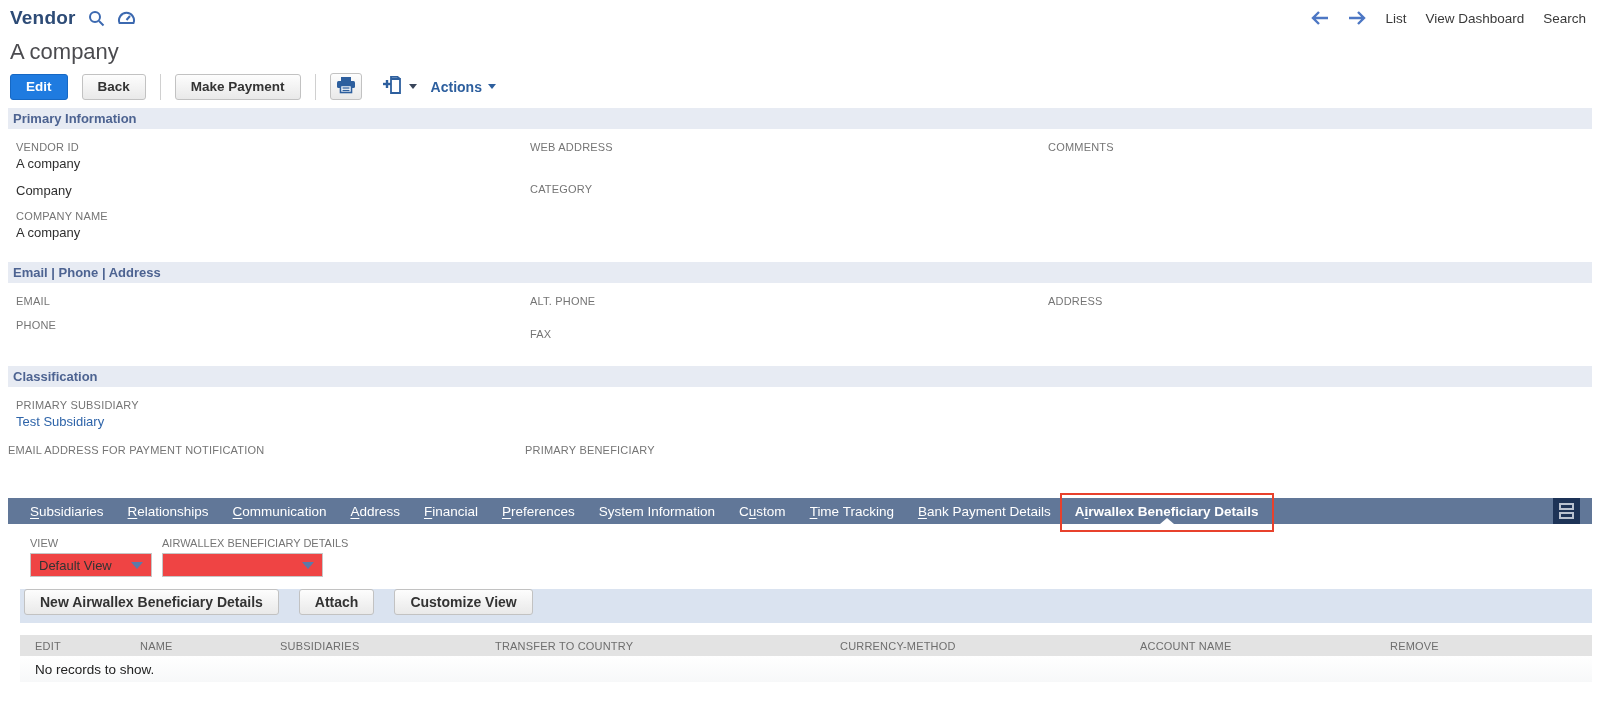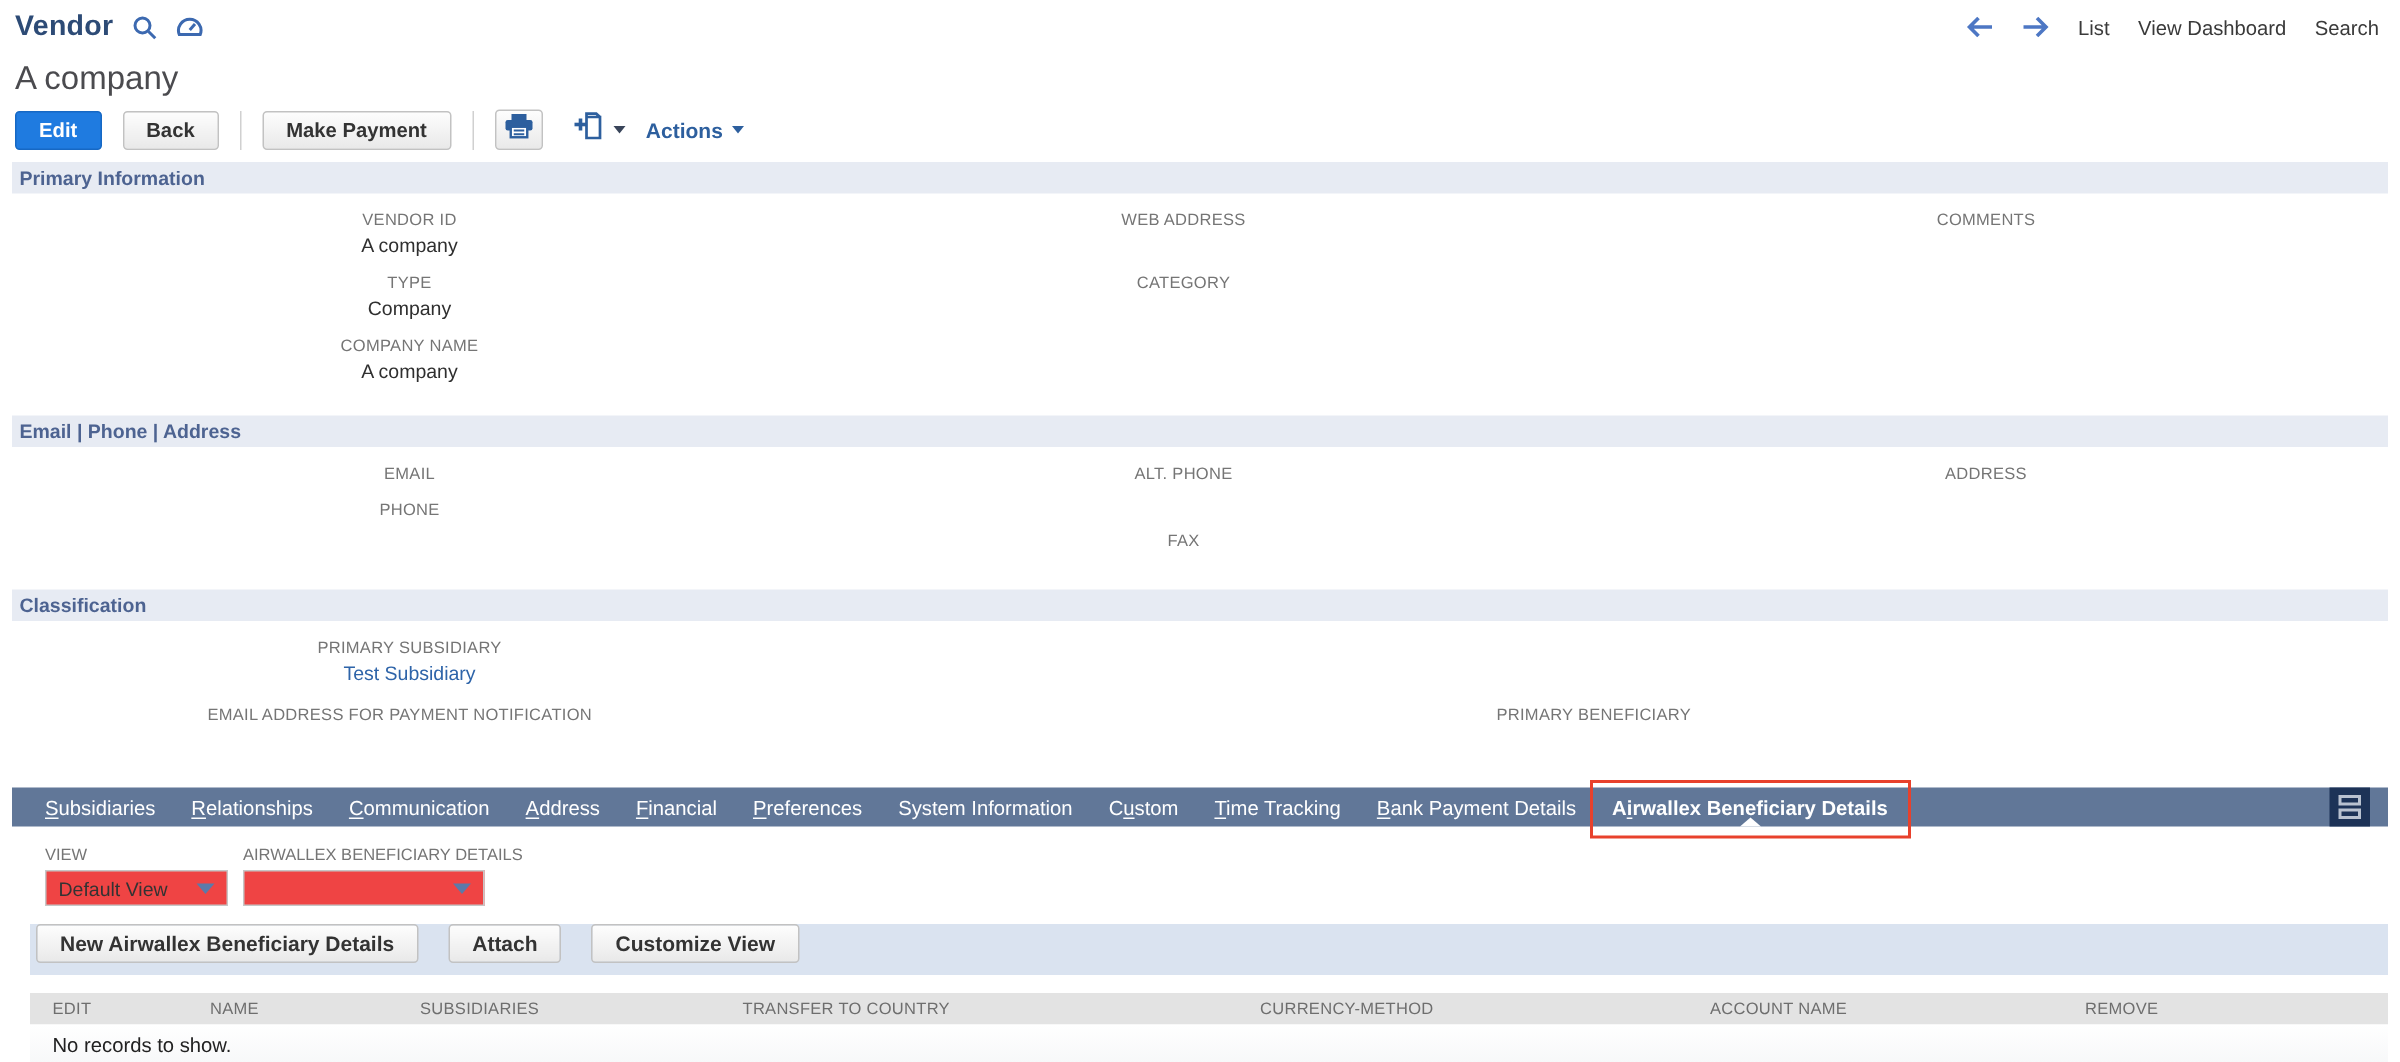--- a/index.html
+++ b/index.html
@@ -33,25 +33,25 @@
     font-size: 14px; font-weight: 700; color: #2d5f9e; justify-content: space-between; }
   .actions .caret-dn { border-top-color: #2d5f9e; }
 
   
   .sec-bar { margin: 0 8px; height: 21px; background: #e7ebf3; display: flex; align-items: center;
     padding-left: 5px; }
   .sec-bar span { font-size: 13px; font-weight: 700; color: #4d6391; }
   .m-t10 { margin-top: 10px; } .m-t8 { margin-top: 8px; } .m-t27 { margin-top: 14px; align-items: center; }
 
   .field-grid { display: grid; grid-template-columns: 514px 518px 1fr; margin-left: 8px; padding: 12px 0 0 8px; }
-  .field { margin-bottom: 11px; text-align: center; }
+  .field { margin-bottom: 11px; }
   .field .lbl { font-size: 11px; color: #757575; letter-spacing: .2px; display: block; line-height: 13px; }
   .field .val { font-size: 13px; color: #2f2f2f; display: block; line-height: 16px; margin-top: 2px; min-height: 16px; }
   .field.label-only { min-height: 13px; margin-bottom: 11px; }
-  .field.gap-lg { margin-bottom: 32px; }
+  .field.gap-lg { margin-bottom: 20px; }
   .field .val.link { color: #2e64a9; cursor: pointer; }
   .class-row2 { display: grid; grid-template-columns: 517px 1fr; margin-left: 8px; margin-top: 14px; }
 
   
   .tabbar { margin: 30px 8px 0 8px; height: 26px; background: #617798; display: flex; align-items: center;
     padding-left: 10px; position: relative; }
   .tab { position: relative; height: 26px; display: flex; align-items: center; padding: 0 12px;
     font-size: 13.5px; color: #fff; cursor: pointer; white-space: nowrap; }
   .tab .ul { text-decoration: underline; text-underline-offset: 2px; }
   .tab.active { font-weight: 700; }
@@ -164,21 +164,20 @@
 <div class="sec-bar m-t8">
   <span>Primary Information</span>
 </div>
 <div class="field-grid">
   <div>
     <div class="field">
       <span class="lbl">VENDOR ID</span>
       <span class="val">A company</span>
     </div>
     <div class="field">
-      <span class="lbl">TYPE</span>
       <span class="val">Company</span>
     </div>
     <div class="field">
       <span class="lbl">COMPANY NAME</span>
       <span class="val">A company</span>
     </div>
   </div>
   <div>
     <div class="field">
       <span class="lbl">WEB ADDRESS</span>

